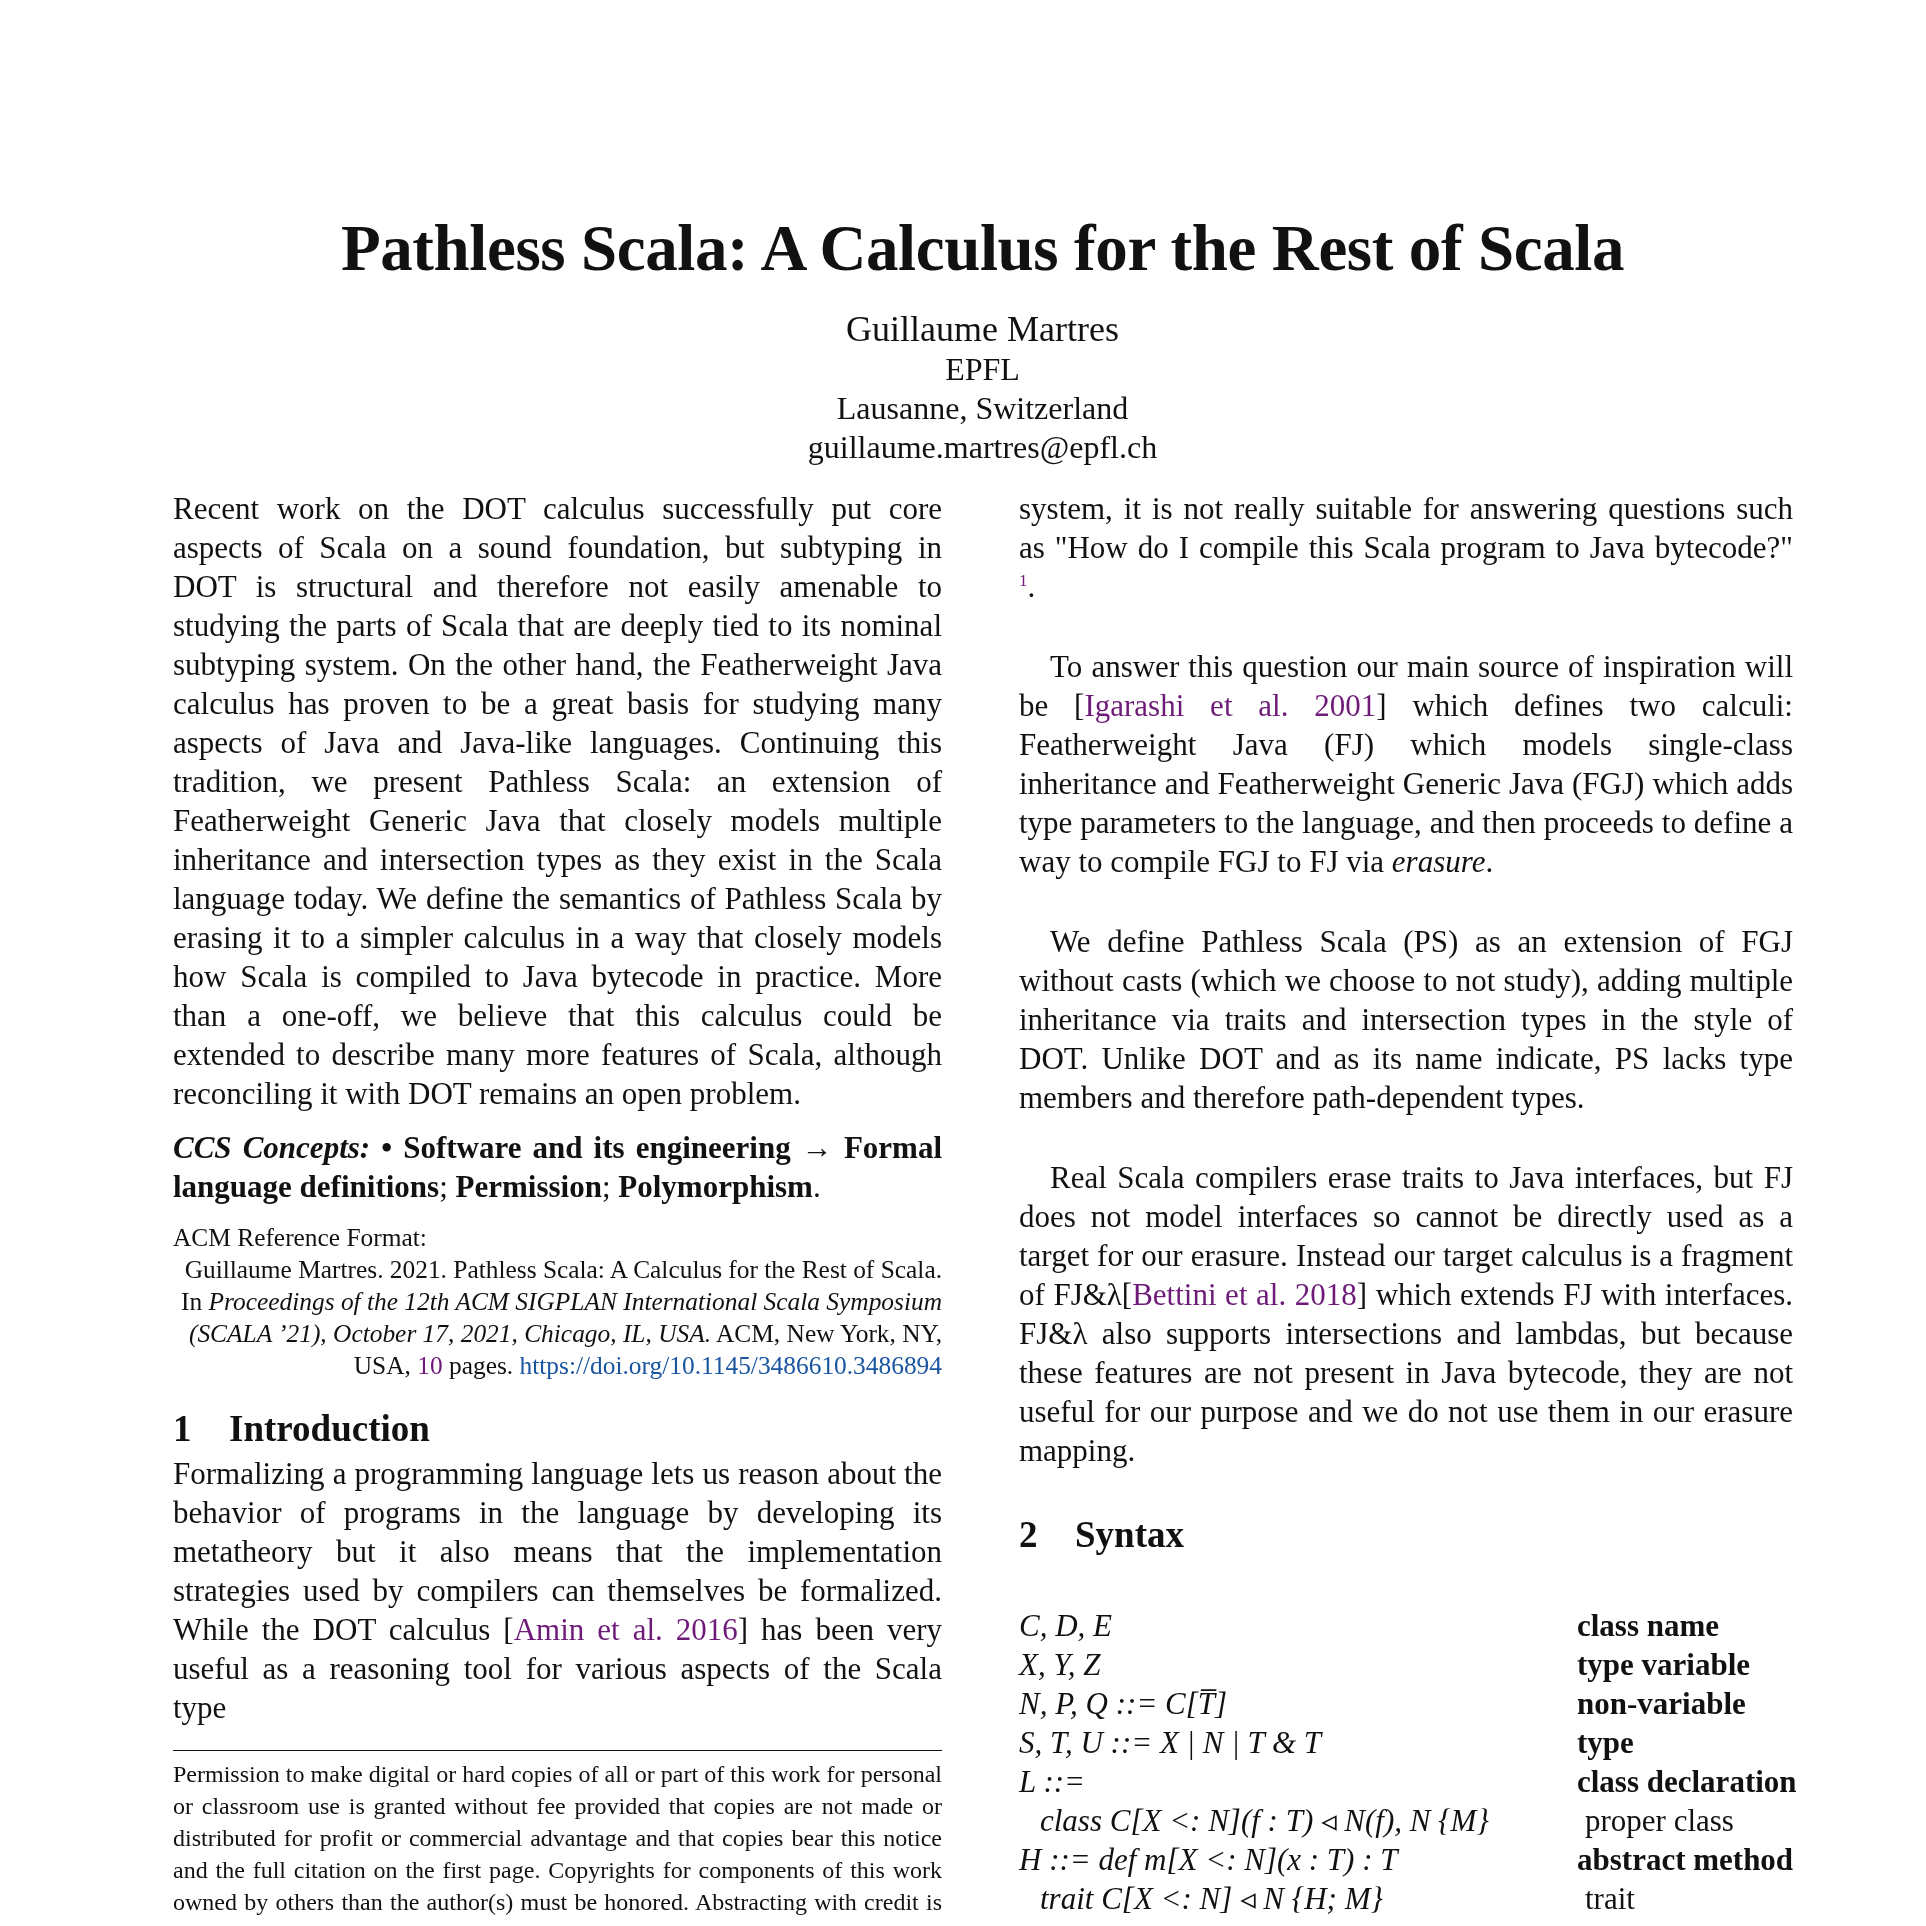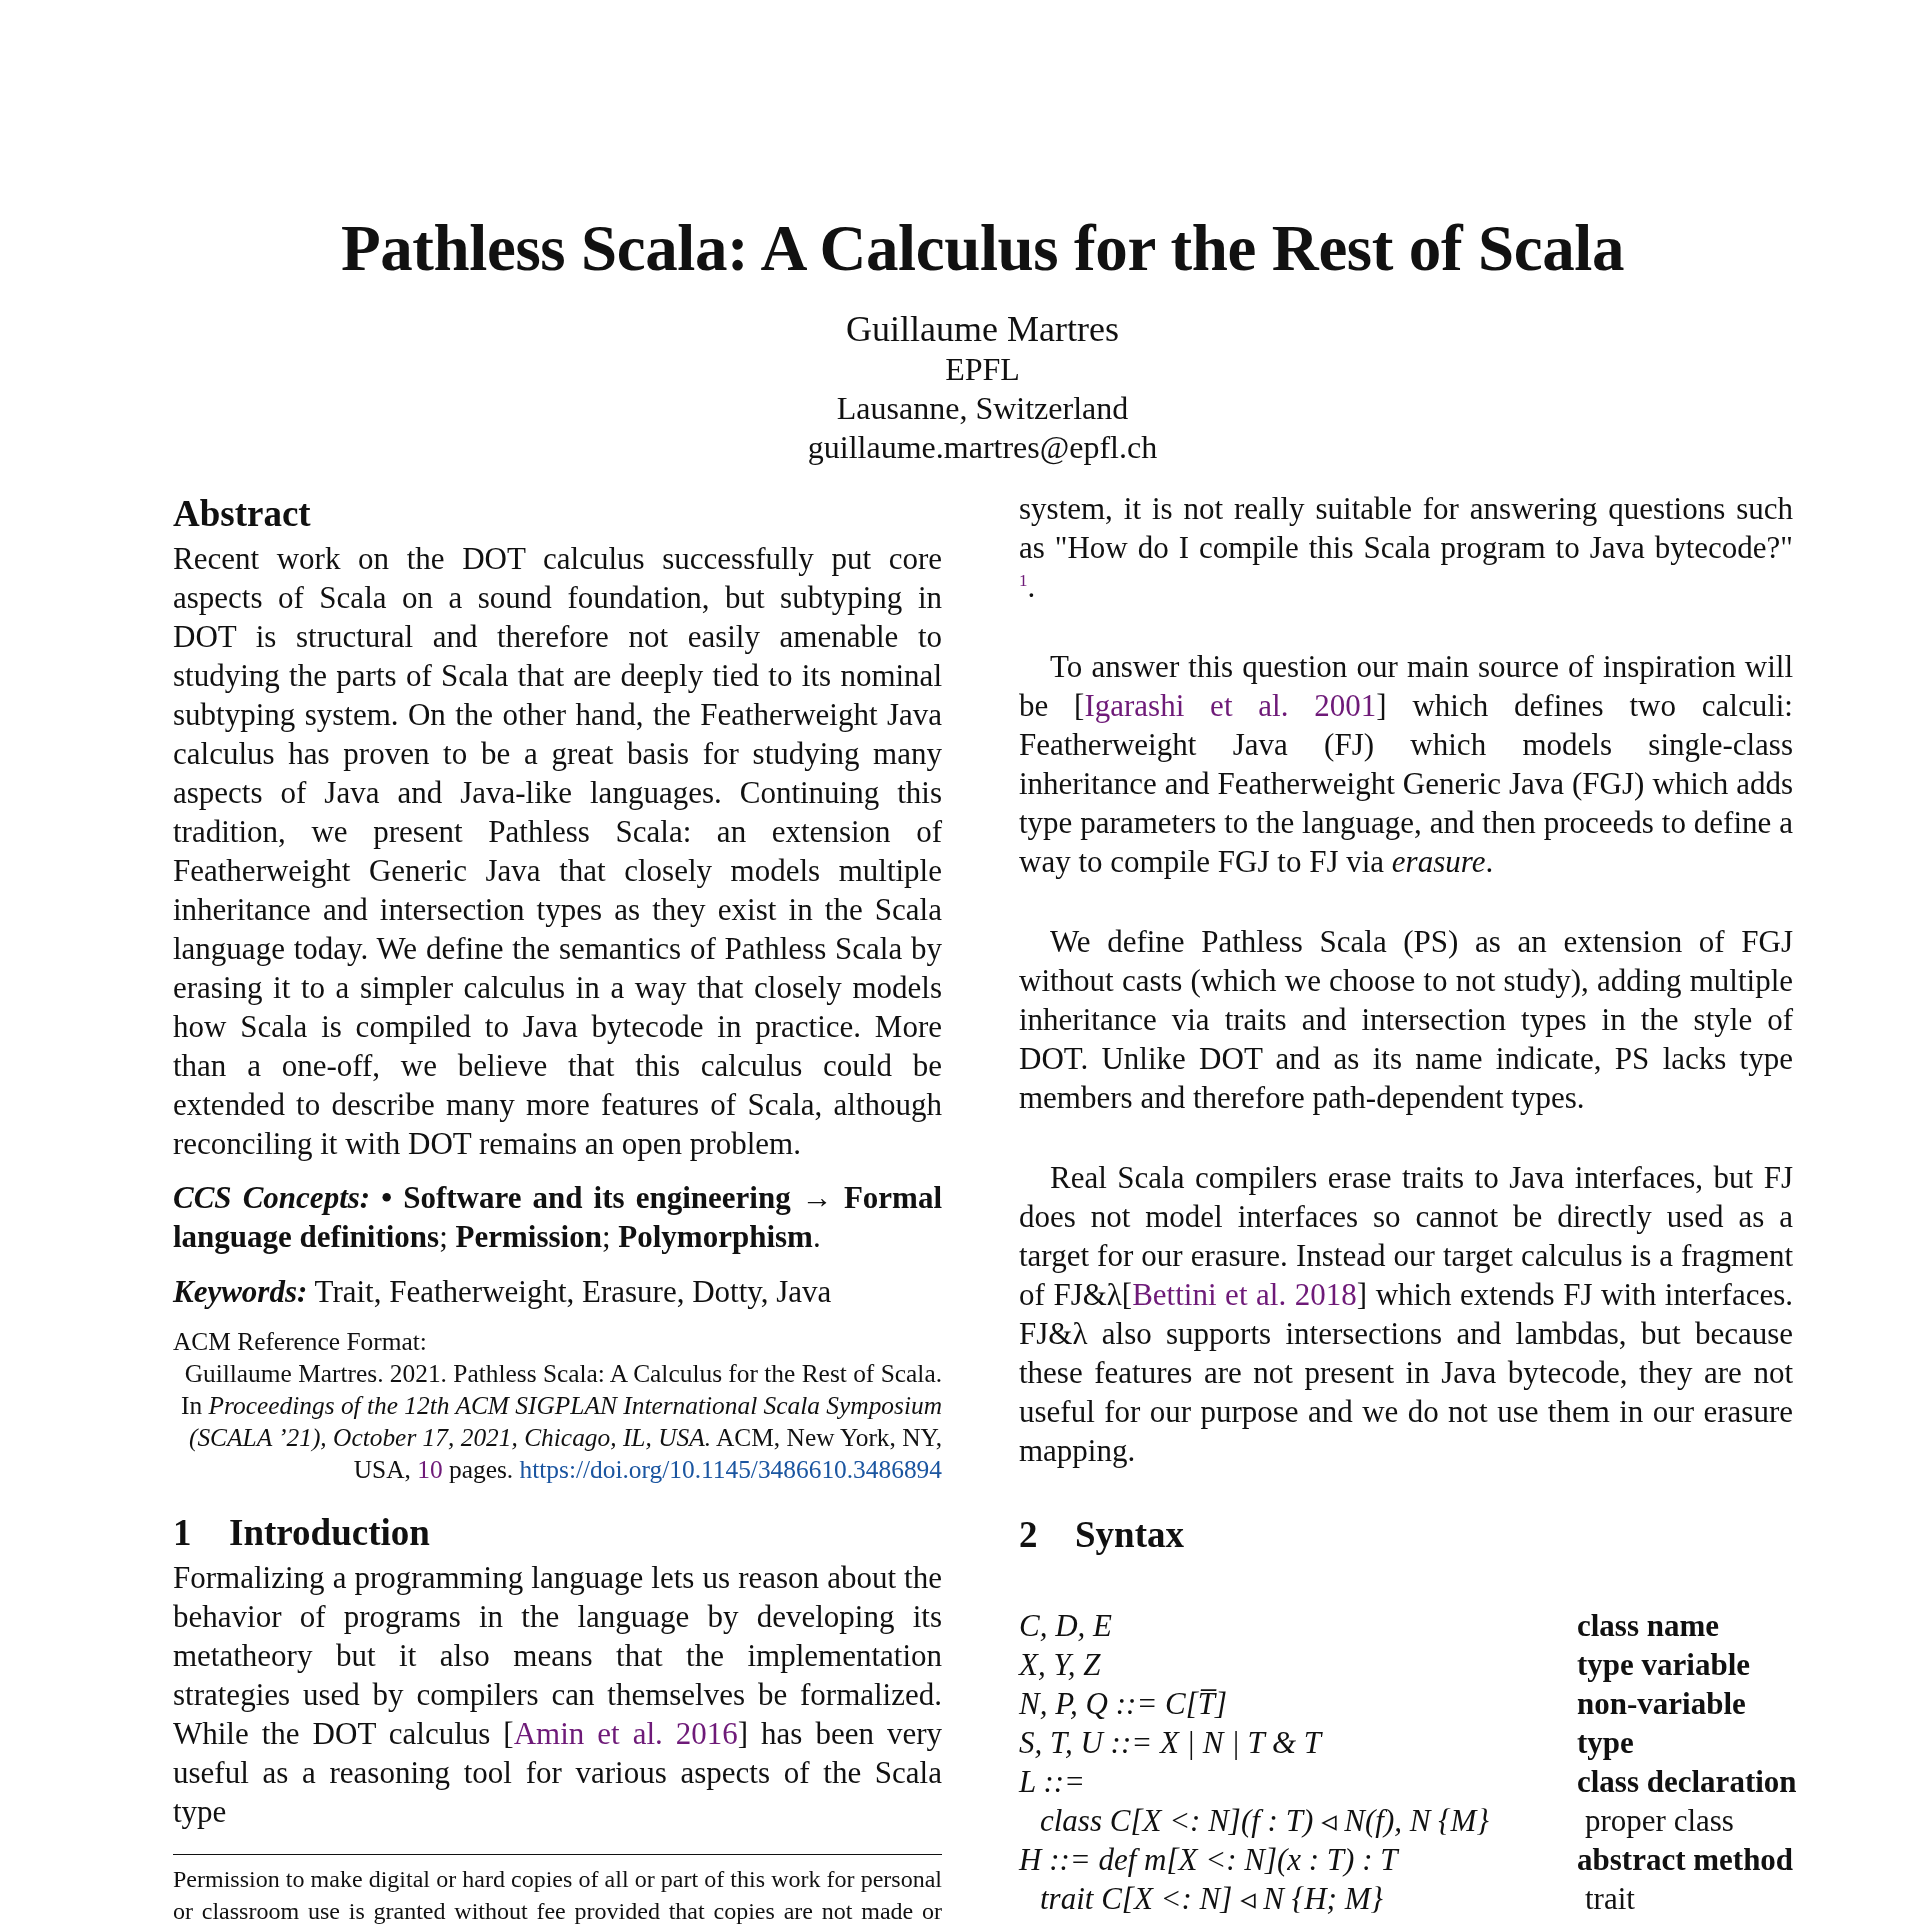--- a/index.html
+++ b/index.html
@@ -53,32 +53,27 @@
 
 <div class="title">Pathless Scala: A Calculus for the Rest of Scala</div>
 <div class="authors">
   <div class="name">Guillaume Martres</div>
   <div>EPFL</div>
   <div>Lausanne, Switzerland</div>
   <div>guillaume.martres@epfl.ch</div>
 </div>
 
 <div class="col col-left">
-  <h2 class="sec">Abstract</h2>
   <p>Recent work on the DOT calculus successfully put core aspects of Scala on a sound foundation, but subtyping in DOT is structural and therefore not easily amenable to studying the parts of Scala that are deeply tied to its nominal subtyping system. On the other hand, the Featherweight Java calculus has proven to be a great basis for studying many aspects of Java and Java-like languages. Continuing this tradition, we present Pathless Scala: an extension of Featherweight Generic Java that closely models multiple inheritance and intersection types as they exist in the Scala language today. We define the semantics of Pathless Scala by erasing it to a simpler calculus in a way that closely models how Scala is compiled to Java bytecode in practice. More than a one-off, we believe that this calculus could be extended to describe many more features of Scala, although reconciling it with DOT remains an open problem.</p>
 
   <p class="ccs">
     <span class="lbl">CCS Concepts:</span>
     <span>• Software and its engineering → Formal language definitions</span><span style="font-weight:normal">; </span><span>Permission</span><span style="font-weight:normal">; </span><span>Polymorphism</span><span style="font-weight:normal">.</span>
   </p>
 
-  <p class="kw">
-    <span class="lbl">Keywords:</span>
-    <span>Trait, Featherweight, Erasure, Dotty, Java</span>
-  </p>
 
   <div class="ref-head">ACM Reference Format:</div>
   <p class="ref-body"><span>Guillaume Martres. 2021. Pathless Scala: A Calculus for the Rest of Scala. In </span><i>Proceedings of the 12th ACM SIGPLAN International Scala Symposium (SCALA ’21), October 17, 2021, Chicago, IL, USA.</i><span> ACM, New York, NY, USA, </span><span class="link-cite">10</span><span> pages. </span><span class="link-url" style="word-break:break-all">https://doi.org/10.1145/3486610.3486894</span></p>
 
   <h2 class="sec" style="margin-top:23px"><span class="num">1</span><span>Introduction</span></h2>
   <p><span>Formalizing a programming language lets us reason about the behavior of programs in the language by developing its metatheory but it also means that the implementation strategies used by compilers can themselves be formalized. While the DOT calculus [</span><span class="link-cite">Amin et al. 2016</span><span>] has been very useful as a reasoning tool for various aspects of the Scala type</span></p>
 
   <div class="footnote-rule-left"></div>
   <div class="perm">
     <p style="text-align:justify">Permission to make digital or hard copies of all or part of this work for personal or classroom use is granted without fee provided that copies are not made or distributed for profit or commercial advantage and that copies bear this notice and the full citation on the first page. Copyrights for components of this work owned by others than the author(s) must be honored. Abstracting with credit is permitted. To copy otherwise, or republish, to post on servers or to redistribute to lists, requires prior specific permission and/or a fee. Request permissions from permissions@acm.org.</p>

